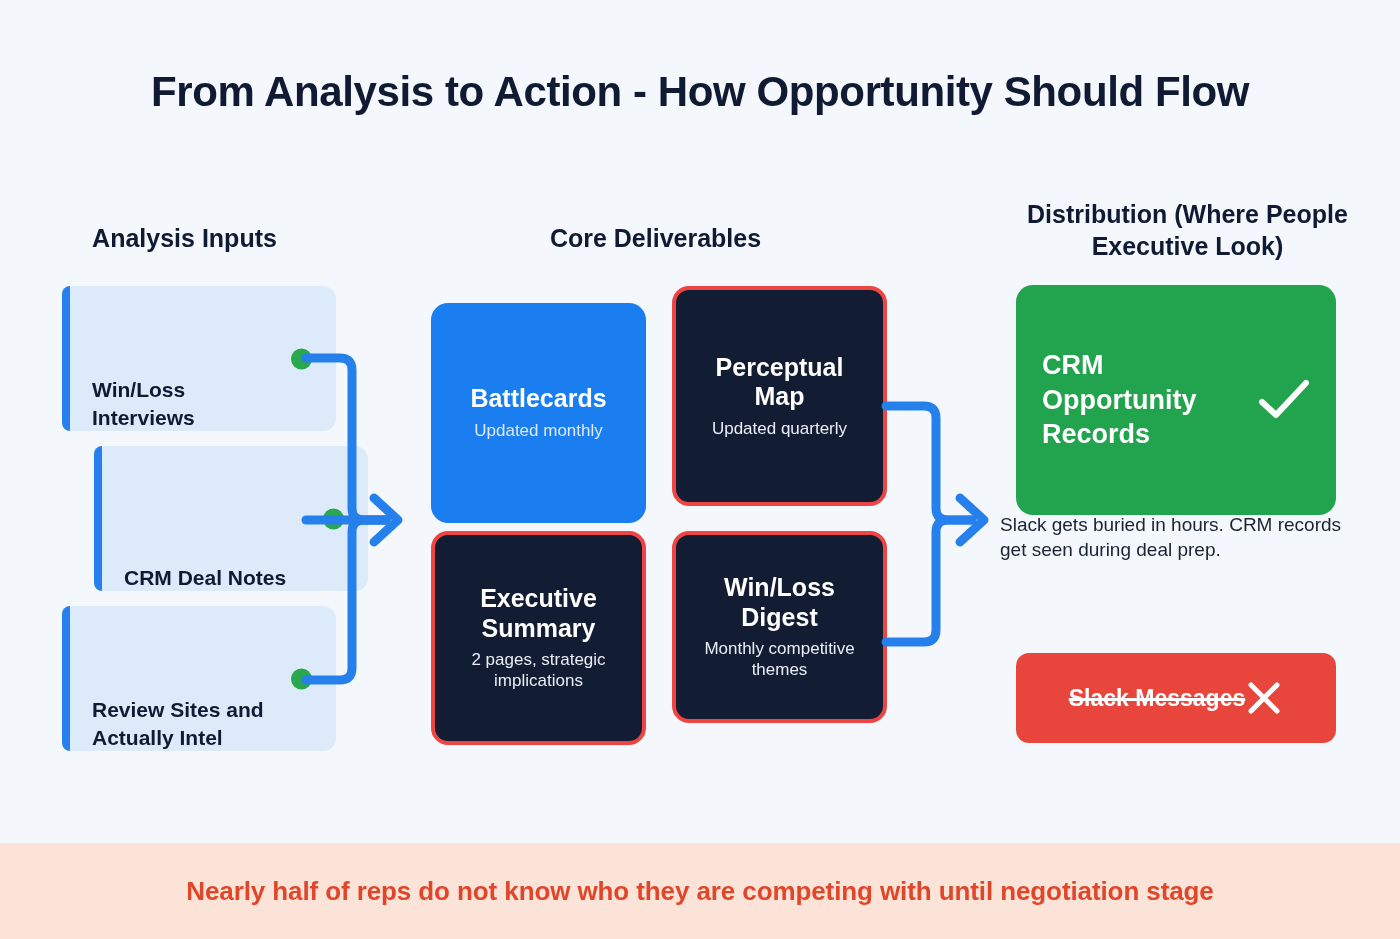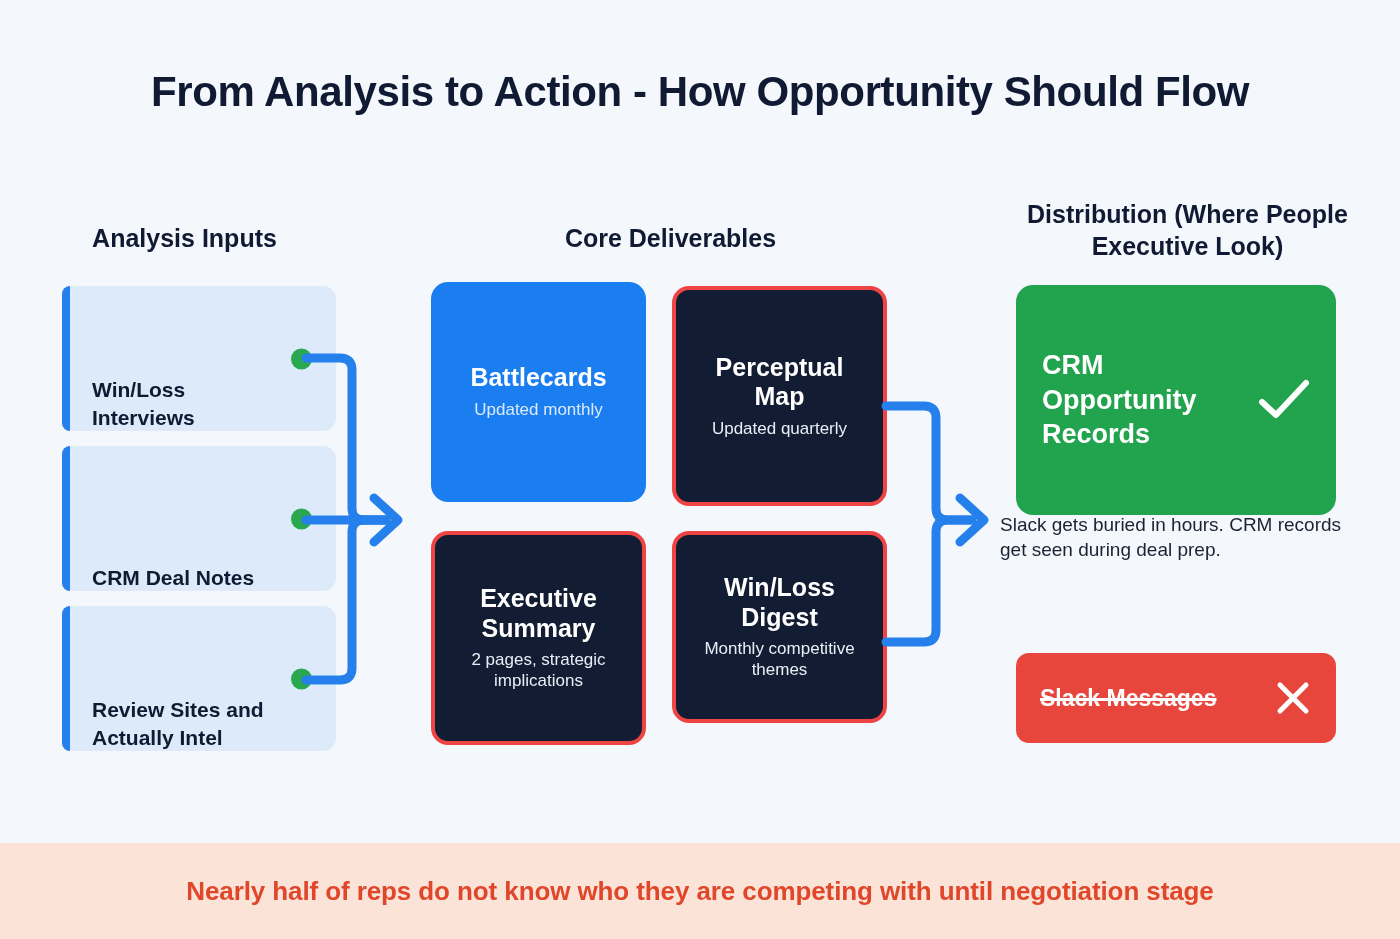--- a/index.html
+++ b/index.html
@@ -25,21 +25,21 @@
   
   .col-header {
     position:absolute;
     font-size:25px;
     font-weight:bold;
     color:#101a33;
     text-align:center;
     line-height:1.28;
   }
   #hdr-inputs       { top:222px; left:62px;  width:245px; }
-  #hdr-deliverables { top:222px; left:443px; width:455px; }
+  #hdr-deliverables { top:222px; left:428px; width:455px; }
   #hdr-distribution { top:198px; left:1000px;width:375px; }
 
   
   .input-card {
     position:absolute;
     left:62px;
     width:274px;
     background:#dceafa;
     border-radius:13px;
     display:flex;
@@ -63,21 +63,21 @@
   .input-card .dot {
     position:absolute;
     right:24px;
     top:50%;
     transform:translateY(-50%);
     width:21px; height:21px;
     border-radius:50%;
     background:#2aa84f;
   }
   #input-card-0 { top:286px; height:145px; }
-  #input-card-1 { top:446px; height:145px; }
+  #input-card-1 { top:446px; height:145px;margin-left:32px; }
   #input-card-2 { top:606px; height:145px; }
 
   
   .deliverable {
     position:absolute;
     width:215px;
     border-radius:17px;
     display:flex;
     flex-direction:column;
     justify-content:center;
@@ -94,21 +94,21 @@
   .deliverable .d-sub {
     margin-top:7px;
     font-size:17px;
     line-height:1.22;
     color:#e9eef6;
   }
   .deliverable.filled { background:#1a7ef0; border:none; }
   .deliverable.filled .d-sub { color:#dbe9fb; }
   .deliverable.dark   { background:#121c32; border:4px solid #ef4444; }
 
-  #deliverable-0 { left:431px; top:282px; height:220px; }
+  #deliverable-0 { left:431px; top:303px; height:220px; }
   #deliverable-1 { left:672px; top:286px; height:220px; }
   #deliverable-2 { left:431px; top:531px; height:214px; }
   #deliverable-3 { left:672px; top:531px; height:192px; }
 
   
   #crm-card {
     position:absolute;
     left:1016px; top:285px;
     width:320px; height:230px;
     background:#22a34e;
@@ -137,21 +137,21 @@
   }
 
   #slack-card {
     position:absolute;
     left:1016px; top:653px;
     width:320px; height:90px;
     background:#e8453c;
     border-radius:13px;
     display:flex;
     align-items:center;
-    justify-content:space-between;
+    justify-content:center;
     padding:0 24px;
   }
   #slack-card .slack-label {
     font-size:23px;
     font-weight:bold;
     color:#ffffff;
     text-decoration:line-through;
     text-decoration-thickness:3px;
   }
 

